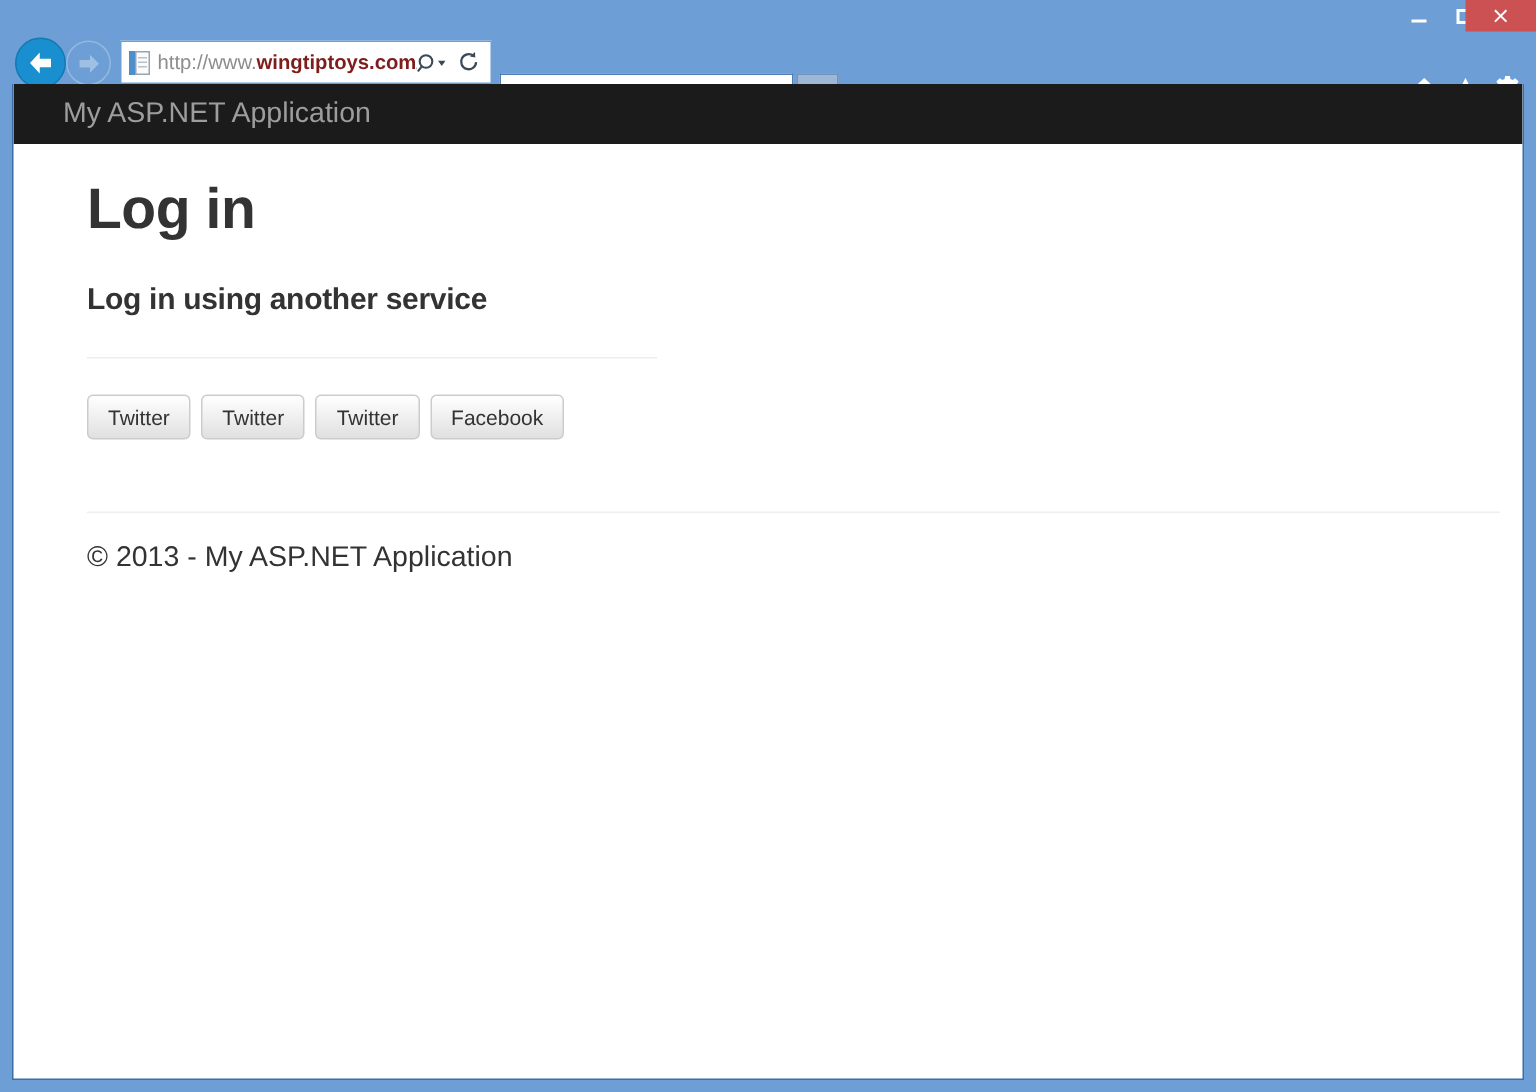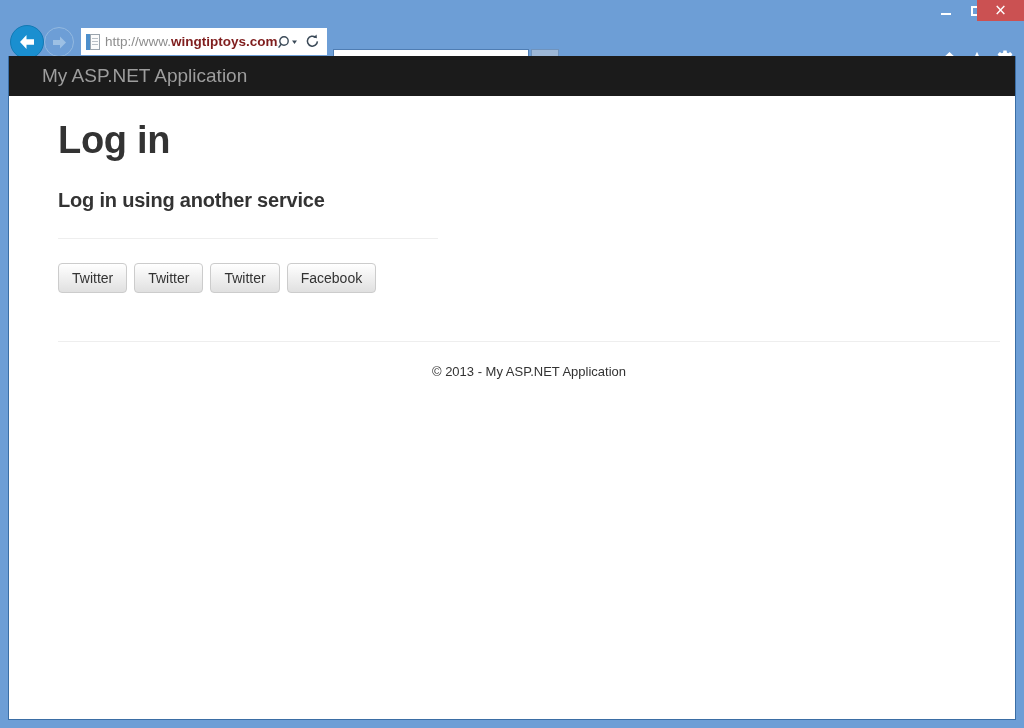--- a/index.html
+++ b/index.html
@@ -323,24 +323,23 @@
     display: inline-block;
   }
 
   #footer {
     margin-top: 48px;
     width: 942px;
   }
   #footer-text {
     margin: 0;
     padding-top: 20px;
-    font-size: 13px;
+    font-size: 19px;
     line-height: 20px;
     color: #333333;
-    text-align: center;
   }
 </style>
 </head>
 <body>
 
 <div id="window-frame">
 
   <div id="titlebar">
     <div class="win-btn" id="btn-minimize">
       <div class="min-bar"></div>

